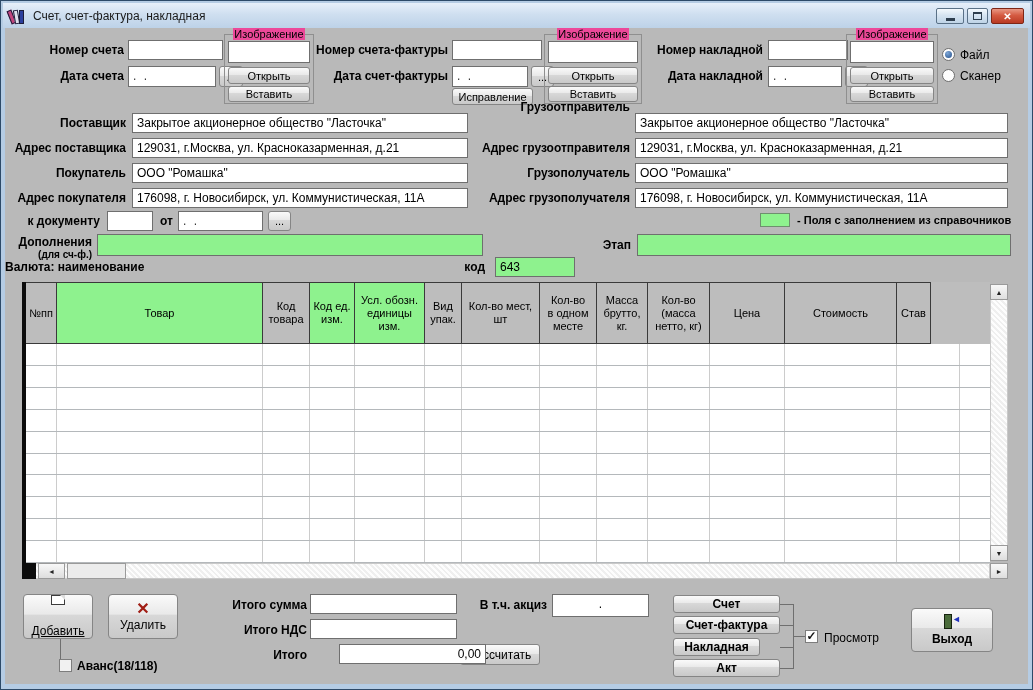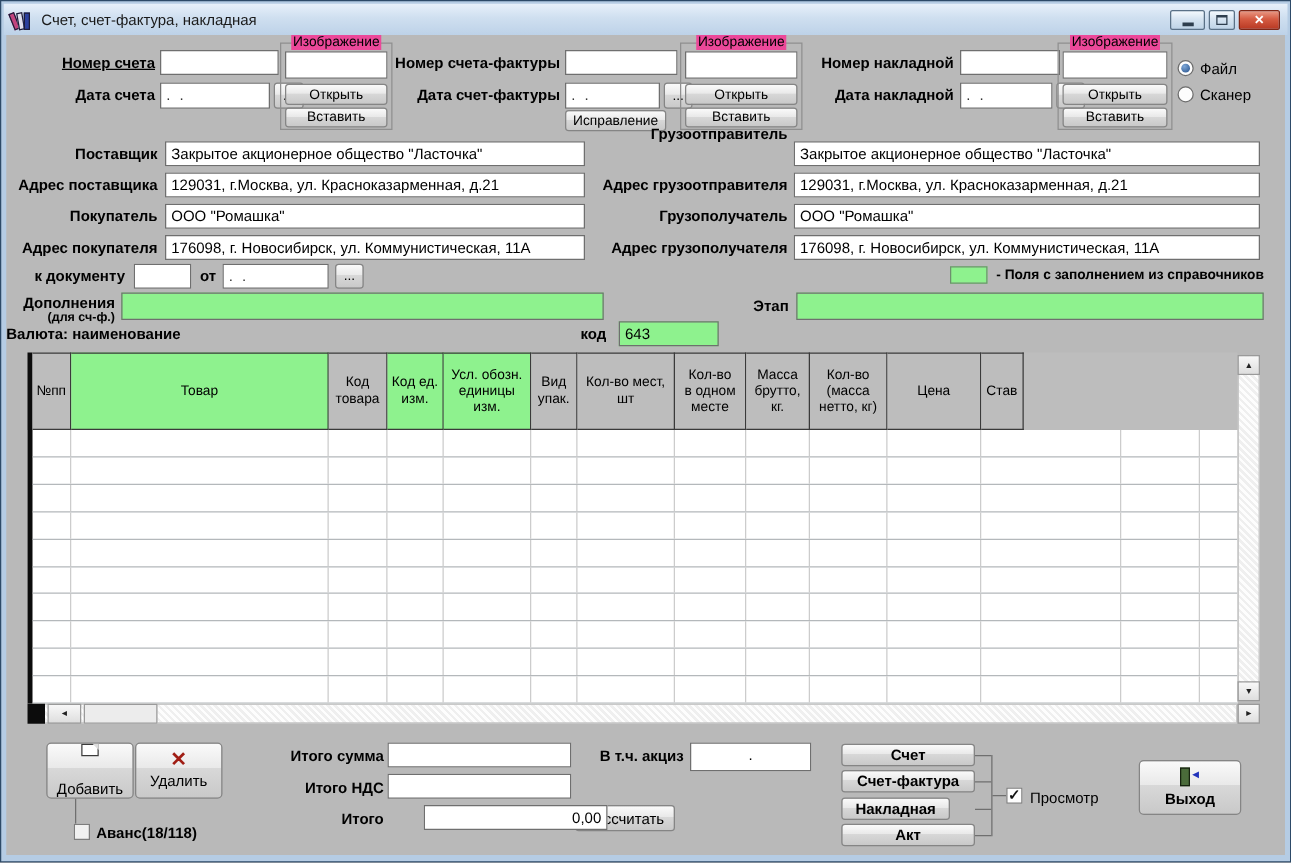--- a/index.html
+++ b/index.html
@@ -127,20 +127,21 @@
         <div class="th" style="width: 57px;">Кол-во
 в одном
 месте</div>
         <div class="th" style="width: 51px;">Масса
 брутто,
 кг.</div>
         <div class="th" style="width: 62px;">Кол-во
 (масса
 нетто, кг)</div>
         <div class="th" style="width: 75px;">Цена</div>
+        <div class="th" style="width: 112px;">Стоимость</div>
         <div class="th" style="width: 34px;">Став</div>
       </div>
     <div class="tbody" id="tbody">
         <div class="trow">
           <div class="td" style="width: 31px;"></div>
           <div class="td" style="width: 206px;"></div>
           <div class="td" style="width: 47px;"></div>
           <div class="td" style="width: 45px;"></div>
           <div class="td" style="width: 70px;"></div>
           <div class="td" style="width: 37px;"></div>
@@ -310,21 +311,21 @@
     <div class="strack" style="left:17px;top:535px;width:968px;height:16px;"></div>
     <div class="blacksq" style="left:17px;top:535px;width:14px;height:16px;"></div>
     <div class="sbtn" style="left:33px;top:535px;width:27px;height:16px;">
         <span>◄</span>
       </div>
     <div class="sthumb" style="left:62px;top:535px;width:59px;height:16px;"></div>
     <div class="sbtn" style="left:985px;top:535px;width:18px;height:16px;">
         <span>►</span>
       </div>
 
-    <div class="btn big" style="left:32px;top:566px;width:70px;height:45px;gap:19px;">
+    <div class="btn big" style="left:18px;top:566px;width:70px;height:45px;gap:19px;text-decoration:underline;">
       <div class="pageicon"></div>
       <span>Добавить</span>
     </div>
     <div class="btn big" style="left:103px;top:566px;width:70px;height:45px;gap:1px;">
       <span class="xicon">✕</span>
       <span>Удалить</span>
     </div>
     <div class="line" style="left:55px;top:611px;width:1px;height:21px;"></div>
     <div class="cb" style="left:54px;top:631px;background:#f1f1f1;"></div>
     <div class="lbl" style="left:72px;top:631px;text-align:left;">Аванс(18/118)</div>
@@ -338,21 +339,21 @@
     <div class="cb" style="left:800px;top:602px;"><span>✓</span></div>
     <div class="lbl" style="left:819px;top:603px;text-align:left;font-weight:normal;">Просмотр</div>
 
     <div class="btn big bold" style="left:906px;top:580px;width:82px;height:44px;gap:3px;">
       <div class="dooricon">
         <div class="doorpanel"></div>
         <span class="doorarrow">◄</span>
       </div>
       <span>Выход</span>
     </div>
-  <div class="lbl" style="left: 14px; top: 15px; width: 105px; text-decoration: underline;">Номер счета</div>
+  <div class="lbl" style="left: 14px; top: 15px; width: 105px;">Номер счета</div>
       <div class="inp" style="left: 123px; top: 12px; width: 95px; height: 20px;"></div>
       <div class="lbl" style="left: 14px; top: 41px; width: 105px;">Дата счета</div>
       <div class="inp date" style="left: 123px; top: 38px; width: 88px; height: 21px;">.    .</div>
       <div class="btn" style="left: 214px; top: 38px; width: 24px; height: 21px;">...</div>
       <div class="frame" style="left: 219px; top: 6px; width: 90px; height: 70px;"></div>
       <div class="grouplabel" style="left: 228px; top: 0px; width: 72px;">Изображение</div>
       <div class="inp" style="left: 223px; top: 13px; width: 82px; height: 22px;"></div>
       <div class="btn" style="left: 223px; top: 39px; width: 82px; height: 17px;">Открыть</div>
       <div class="btn" style="left: 223px; top: 58px; width: 82px; height: 16px;">Вставить</div>
       <div class="lbl" style="left: 310px; top: 15px; width: 133px;">Номер счета-фактуры</div>

